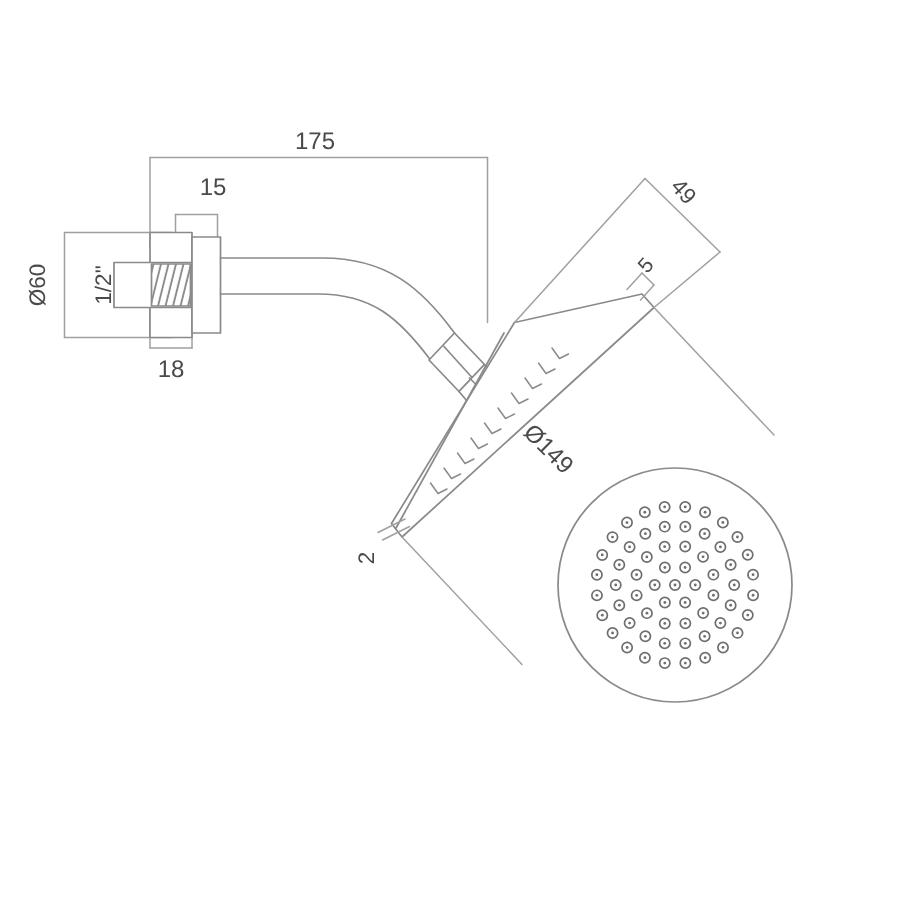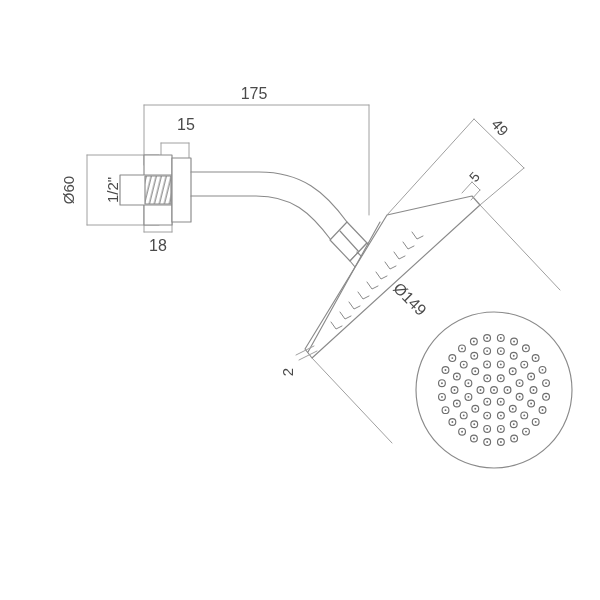--- a/index.html
+++ b/index.html
@@ -1,18 +1,18 @@
 <!DOCTYPE html>
 <html><head>
 <meta charset="utf-8">
 <style>
   html,body{margin:0;padding:0;background:#ffffff;}
   body{width:600px;height:600px;overflow:hidden;
        font-family:"Liberation Sans", sans-serif;}
-  #stage{position:relative;width:485px;height:600px;background:#fff;margin-left:44px;}
+  #stage{position:relative;width:485px;height:600px;background:#fff;}
   svg{display:block;}
   .dimtext{font-family:"Liberation Sans", sans-serif;fill:#4a4a4a;}
 </style>
 </head>
 <body>
 
 <div id="stage">
 <svg width="600" height="600" viewBox="0 0 600 600">
 
   <defs>

